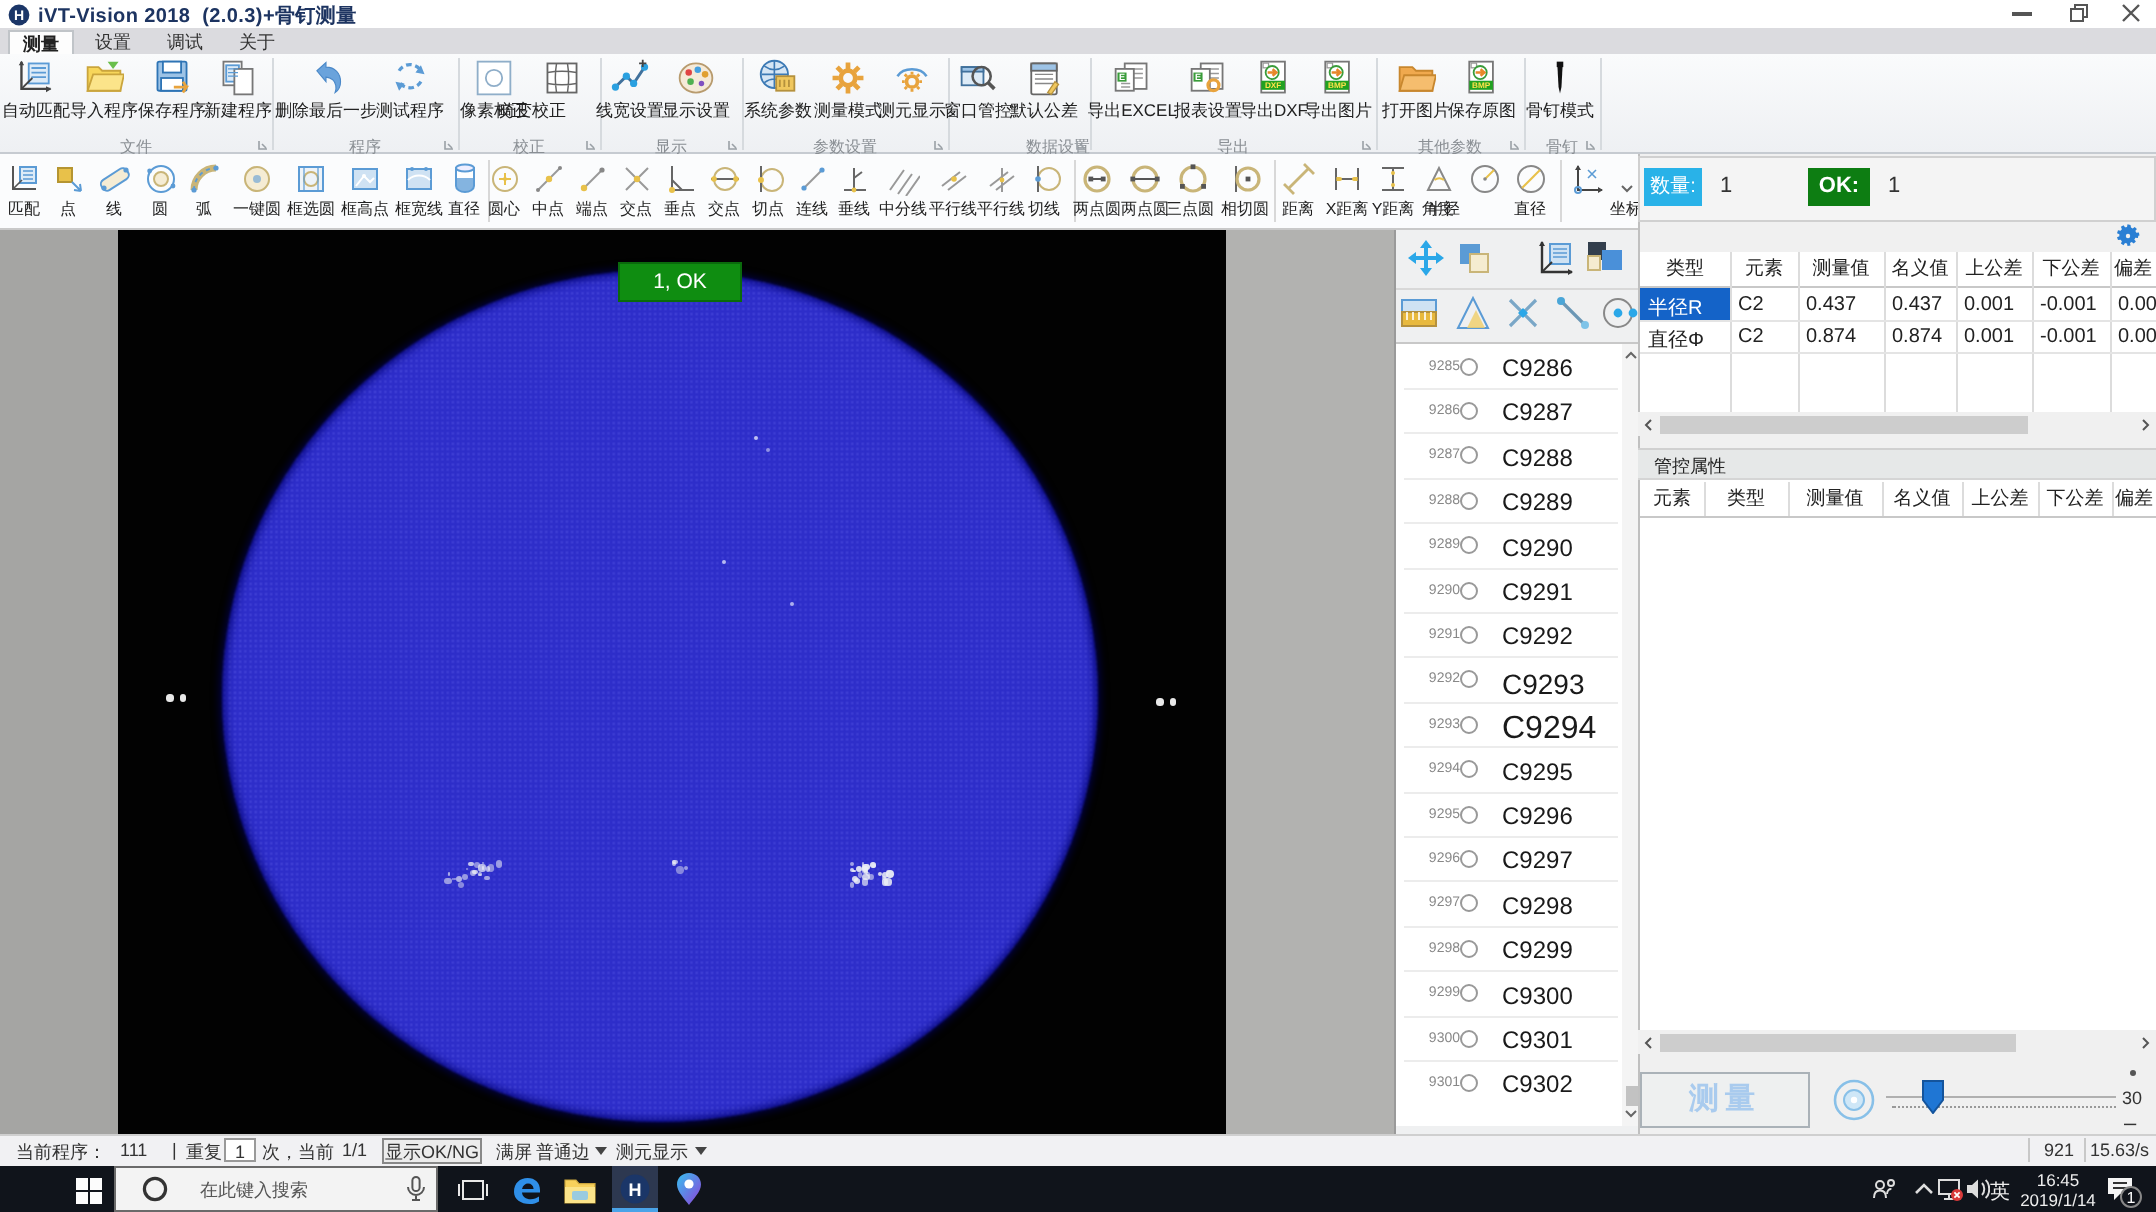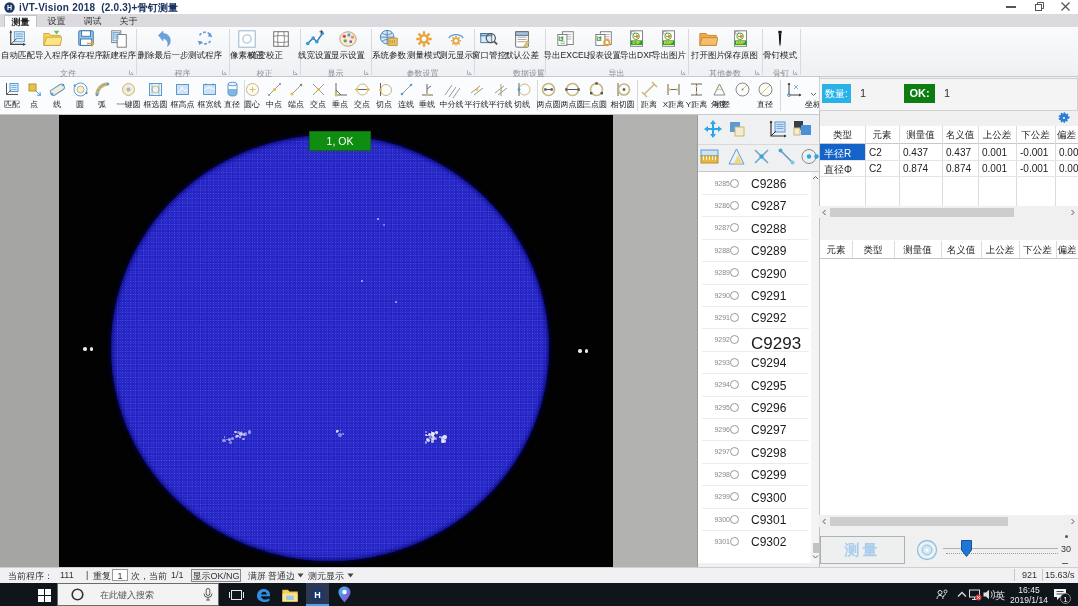--- a/index.html
+++ b/index.html
@@ -579,25 +579,25 @@
 <div class="abs" style="left:706px;top:291.5px;width:24px;font-size:7px;color:#888;text-align:right">9290</div>
 <div class="abs" style="left:729.5px;top:290.5px;width:9px;height:9px;border:1px solid #999;border-radius:50%;background:#fff"></div>
 <div class="abs" style="left:751px;top:289.0px;font-size:12px;color:#1a1a1a">C9291</div>
 <div class="abs" style="left:702px;top:328.3px;width:107px;height:1px;background:#ececec"></div>
 <div class="abs" style="left:706px;top:313.9px;width:24px;font-size:7px;color:#888;text-align:right">9291</div>
 <div class="abs" style="left:729.5px;top:312.9px;width:9px;height:9px;border:1px solid #999;border-radius:50%;background:#fff"></div>
 <div class="abs" style="left:751px;top:311.4px;font-size:12px;color:#1a1a1a">C9292</div>
 <div class="abs" style="left:702px;top:350.7px;width:107px;height:1px;background:#ececec"></div>
 <div class="abs" style="left:706px;top:336.3px;width:24px;font-size:7px;color:#888;text-align:right">9292</div>
 <div class="abs" style="left:729.5px;top:335.3px;width:9px;height:9px;border:1px solid #999;border-radius:50%;background:#fff"></div>
-<div class="abs" style="left:751px;top:333.8px;font-size:17px;color:#1a1a1a">C9293</div>
+<div class="abs" style="left:751px;top:333.8px;font-size:14px;color:#1a1a1a">C9293</div>
 <div class="abs" style="left:702px;top:373.1px;width:107px;height:1px;background:#ececec"></div>
 <div class="abs" style="left:706px;top:358.7px;width:24px;font-size:7px;color:#888;text-align:right">9293</div>
 <div class="abs" style="left:729.5px;top:357.7px;width:9px;height:9px;border:1px solid #999;border-radius:50%;background:#fff"></div>
-<div class="abs" style="left:751px;top:356.2px;font-size:12px;color:#1a1a1a">C9294</div>
+<div class="abs" style="left:751px;top:356.2px;font-size:16px;color:#1a1a1a">C9294</div>
 <div class="abs" style="left:702px;top:395.5px;width:107px;height:1px;background:#ececec"></div>
 <div class="abs" style="left:706px;top:381.1px;width:24px;font-size:7px;color:#888;text-align:right">9294</div>
 <div class="abs" style="left:729.5px;top:380.1px;width:9px;height:9px;border:1px solid #999;border-radius:50%;background:#fff"></div>
 <div class="abs" style="left:751px;top:378.6px;font-size:12px;color:#1a1a1a">C9295</div>
 <div class="abs" style="left:702px;top:417.9px;width:107px;height:1px;background:#ececec"></div>
 <div class="abs" style="left:706px;top:403.5px;width:24px;font-size:7px;color:#888;text-align:right">9295</div>
 <div class="abs" style="left:729.5px;top:402.5px;width:9px;height:9px;border:1px solid #999;border-radius:50%;background:#fff"></div>
 <div class="abs" style="left:751px;top:401.0px;font-size:12px;color:#1a1a1a">C9296</div>
 <div class="abs" style="left:702px;top:440.3px;width:107px;height:1px;background:#ececec"></div>
 <div class="abs" style="left:706px;top:425.9px;width:24px;font-size:7px;color:#888;text-align:right">9296</div>
@@ -673,20 +673,21 @@
 <div class="abs" style="left:1059px;top:163px;font-size:10px;color:#222">0.000</div>
 <div class="abs" style="left:820px;top:176px;width:258px;height:1px;background:#e4e4e4"></div>
 <div class="abs" style="left:819px;top:206px;width:259px;height:12px;background:#f0f0f0"></div>
 <svg class="abs" style="left:821px;top:209px" width="6" height="7">
       <path d="M4.5 1 L2 3.5 L4.5 6" stroke="#555" fill="none"></path>
     </svg>
 <svg class="abs" style="left:1070px;top:209px" width="6" height="7">
       <path d="M1.5 1 L4 3.5 L1.5 6" stroke="#555" fill="none"></path>
     </svg>
 <div class="abs" style="left:830px;top:207.5px;width:184px;height:9px;background:#cdcdcd"></div>
+<div class="abs" style="left:819px;top:224px;width:259px;height:16px;background:#e6e8e8;border-top:1px solid #d0d0d0;border-bottom:1px solid #d5d5d5;font-size:9px;color:#222;padding:2px 0 0 8px">管控属性</div>
 <div class="abs" style="left:820px;top:240px;width:258px;height:275px;background:#fff"></div>
 <div class="abs" style="left:820px;top:241px;width:32px;height:17px;font-size:9.5px;color:#222;text-align:center;line-height:17px">元素</div>
 <div class="abs" style="left:852px;top:241px;width:42px;height:17px;font-size:9.5px;color:#222;text-align:center;line-height:17px">类型</div>
 <div class="abs" style="left:894px;top:241px;width:47px;height:17px;font-size:9.5px;color:#222;text-align:center;line-height:17px">测量值</div>
 <div class="abs" style="left:941px;top:241px;width:40px;height:17px;font-size:9.5px;color:#222;text-align:center;line-height:17px">名义值</div>
 <div class="abs" style="left:981px;top:241px;width:38px;height:17px;font-size:9.5px;color:#222;text-align:center;line-height:17px">上公差</div>
 <div class="abs" style="left:1019px;top:241px;width:37px;height:17px;font-size:9.5px;color:#222;text-align:center;line-height:17px">下公差</div>
 <div class="abs" style="left:1056px;top:241px;width:22px;height:17px;font-size:9.5px;color:#222;text-align:center;line-height:17px">偏差</div>
 <div class="abs" style="left:820px;top:258px;width:258px;height:1px;background:#c8c8c8"></div>
 <div class="abs" style="left:852px;top:241px;width:1px;height:17px;background:#dcdcdc"></div>

